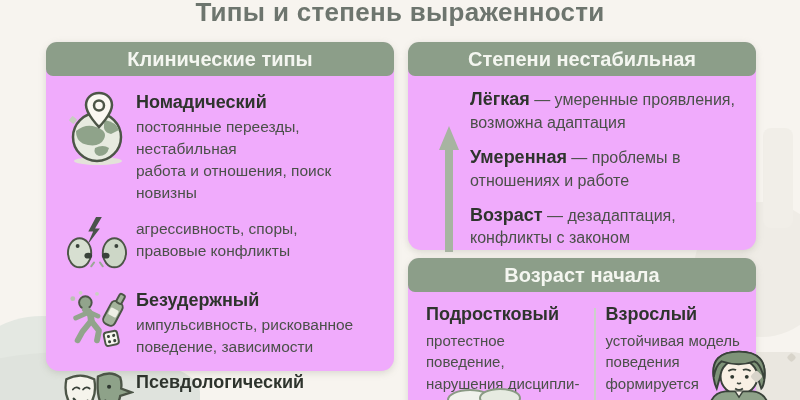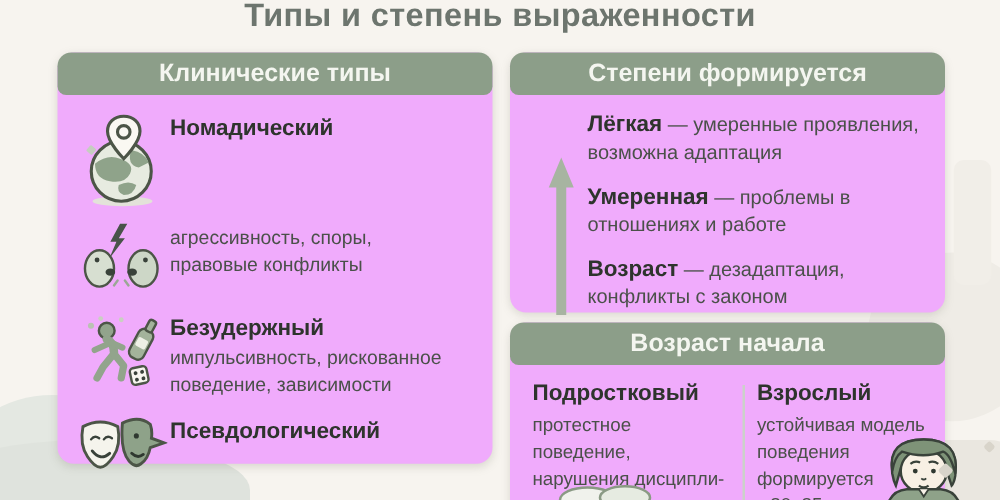--- a/index.html
+++ b/index.html
@@ -93,20 +93,22 @@
           <circle cx="32" cy="47" r="24" fill="#e7ebe0" stroke="#4c5547" stroke-width="2.5"></circle>
           <path d="M11 41 q10 -8 20 -4 q12 4 8 12 q-4 8 -16 6 q-12 -2 -12 -14z" fill="#8fa38a"></path>
           <path d="M40 30 q11 2 14 10 l-8 4 q-10 -2 -6 -14z" fill="#8fa38a"></path>
           <path d="M30 58 q8 -4 14 0 q-2 8 -10 8 q-6 -2 -4 -8z" fill="#8fa38a"></path>
           <path d="M34 3 c-8 0 -13 5.5 -13 12 c0 9 13 22 13 22 s13 -13 13 -22 c0 -6.5 -5 -12 -13 -12z" fill="#faf8f2" stroke="#4c5547" stroke-width="2.5"></path>
           <circle cx="34" cy="15.5" r="5" fill="none" stroke="#4c5547" stroke-width="2.5"></circle>
         </svg>
       </div>
       <div class="type-text">
         <div class="type-title">Номадический</div>
+        <div class="type-desc">постоянные переезды, нестабильная
+работа и отношения, поиск новизны</div>
       </div>
     </div>
 
     <div class="type-item">
       <div class="type-icon">
         <svg width="62" height="60" viewBox="0 0 64 62">
           <path d="M31 1 l-8 15 h5 l-6 14 13 -17 h-5 l7 -12z" fill="#49534a"></path>
           <ellipse cx="14" cy="38" rx="12" ry="15" fill="#d7dfd1" stroke="#4c5547" stroke-width="2"></ellipse>
           <circle cx="12" cy="31" r="2" fill="#39423a"></circle>
           <ellipse cx="23" cy="41" rx="4" ry="3" fill="#39423a"></ellipse>
@@ -170,21 +172,21 @@
       <div class="type-text">
         <div class="type-title">Псевдологический</div>
 
       </div>
     </div>
 
   </div>
 </div>
 
 <div class="card card-severity">
-  <div class="card-header">Степени формируется</div>
+  <div class="card-header">Степени нестабильная</div>
   <div class="severity-body">
     <div class="severity-arrow">
       <svg width="22" height="130" viewBox="0 0 22 130">
         <path d="M11 2 L1 26 h6 v102 h8 V26 h6 z" fill="#a7b4a1"></path>
       </svg>
     </div>
     <div class="sev-item">
       <span class="sev-title">Лёгкая</span>
       <span class="sev-desc">— умеренные проявления,
 возможна адаптация</span>

